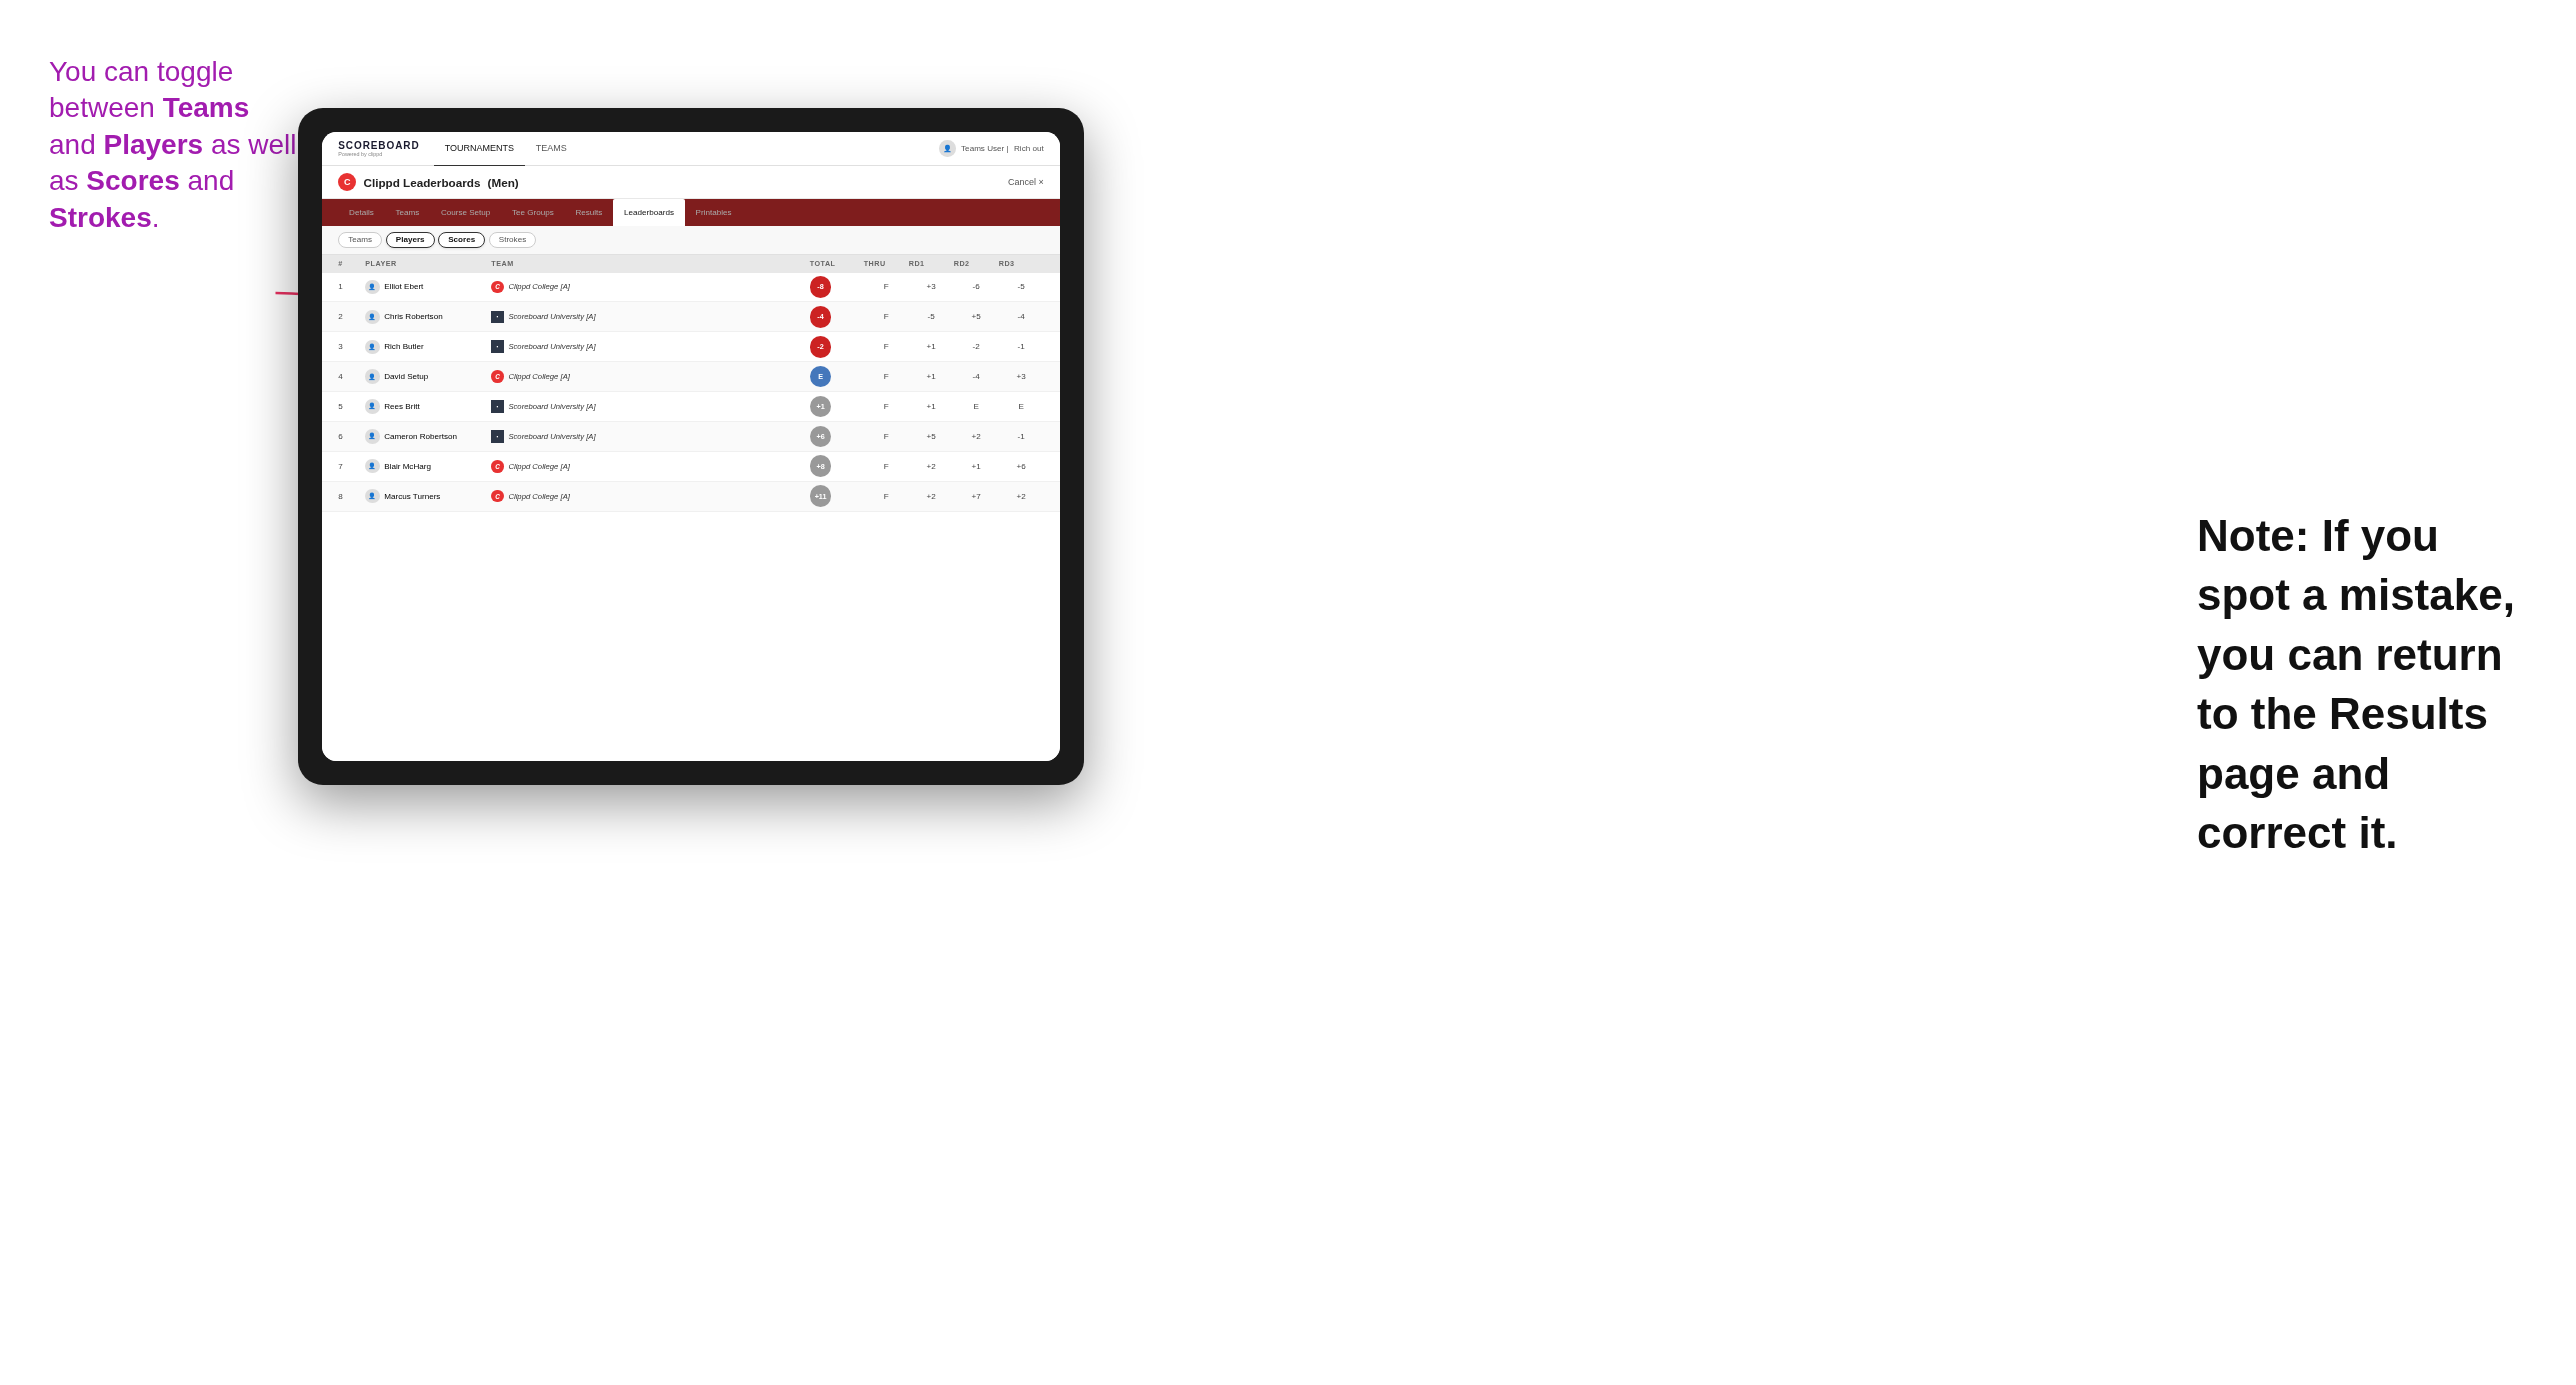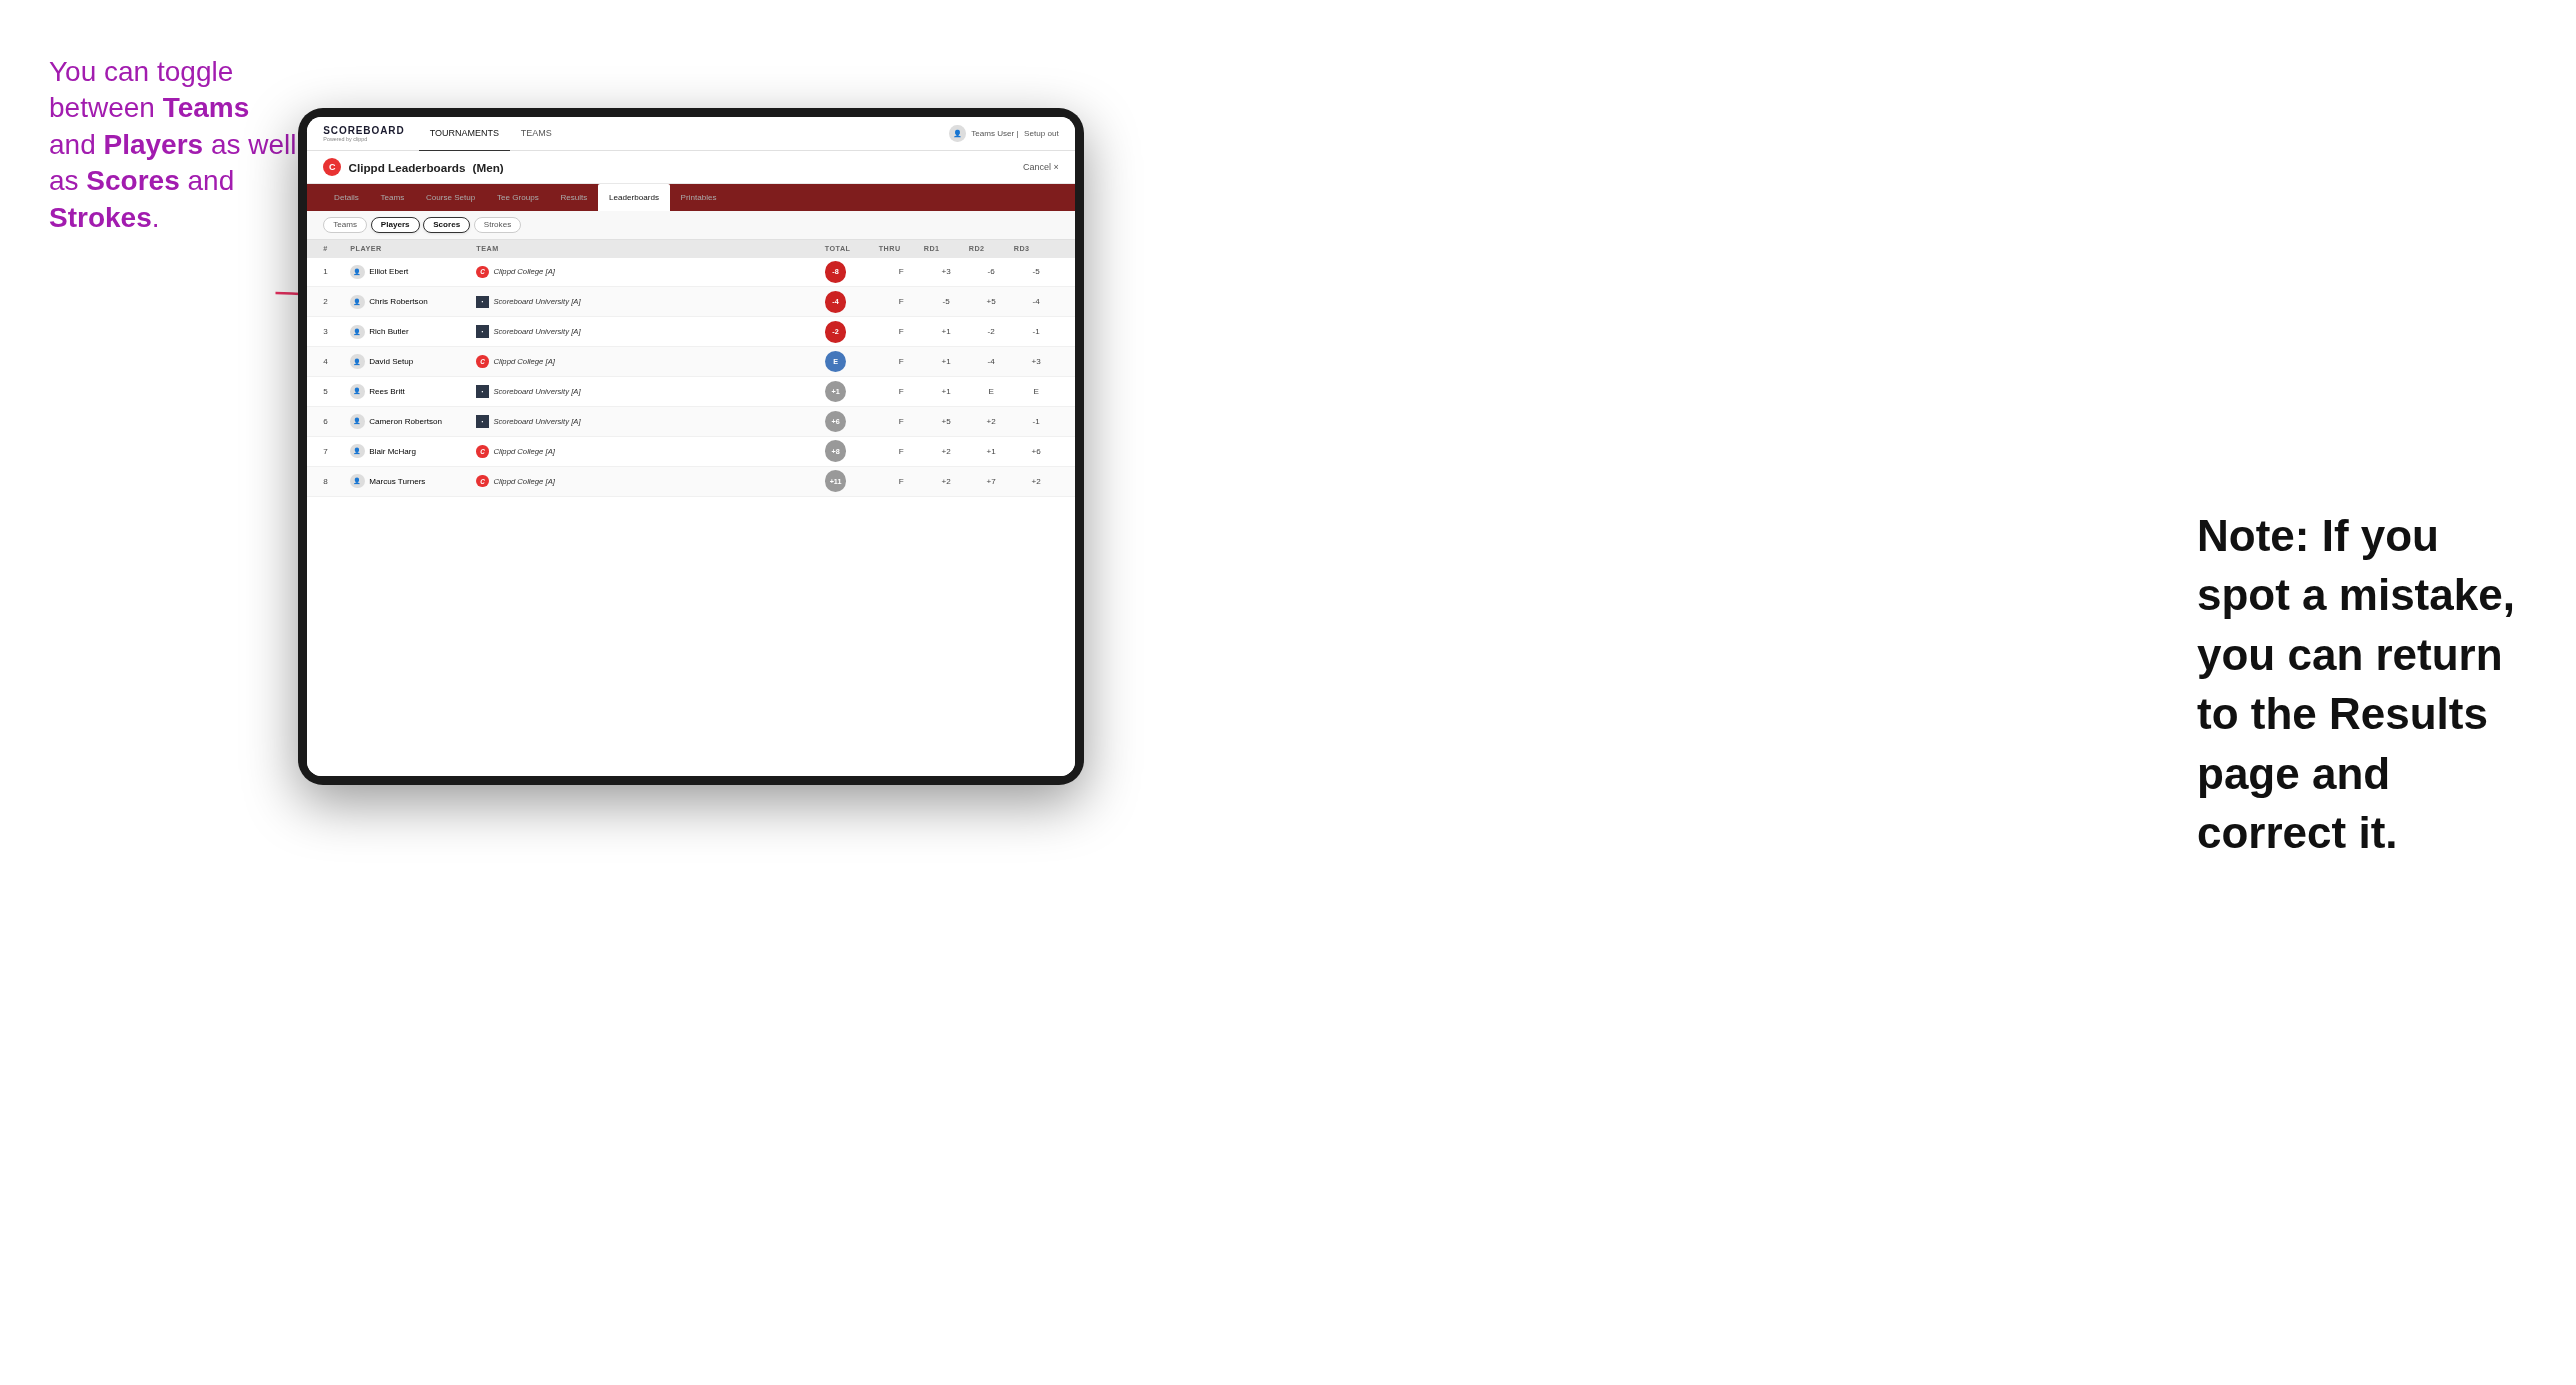--- a/index.html
+++ b/index.html
@@ -38,21 +38,21 @@
 
     
     .tablet-frame {
       position: absolute;
       left: 298px;
       top: 108px;
       width: 786px;
       height: 677px;
       background: #1a1a1a;
       border-radius: 25px;
-      padding: 9px;
+      padding: 24px;
       box-shadow: 0 18px 54px rgba(0,0,0,0.4);
     }
     .tablet-screen {
       width: 100%;
       height: 100%;
       background: #f4f4f4;
       border-radius: 14.4px;
       overflow: hidden;
       display: flex;
       flex-direction: column;
@@ -340,21 +340,21 @@
         <span class="logo-main">SCOREBOARD</span>
         <span class="logo-sub">Powered by clippd</span>
       </div>
       <div class="nav-links">
         <div class="nav-link active">TOURNAMENTS</div>
         <div class="nav-link">TEAMS</div>
       </div>
       <div class="nav-right">
         <div class="user-icon">👤</div>
         <span>Teams User |</span>
-        <span>Setup out</span>
+        <span>Rich out</span>
       </div>
     </div>
 
     <div class="tournament-header">
       <div class="tournament-title">
         <div class="tournament-logo">C</div>
         <span>Clippd Leaderboards</span>
         <span>(Men)</span>
       </div>
       <div class="cancel-btn">Cancel ×</div>

